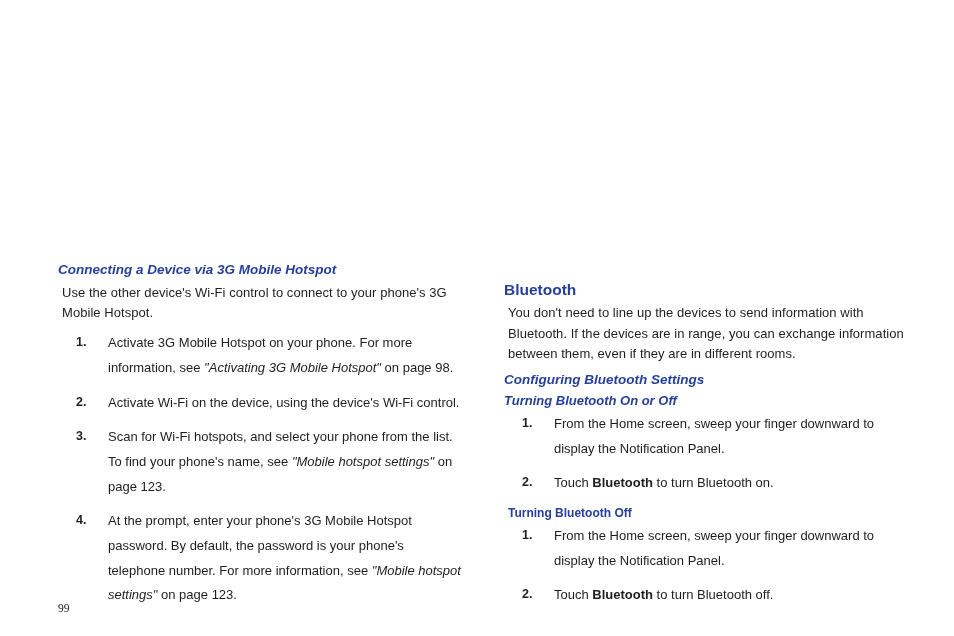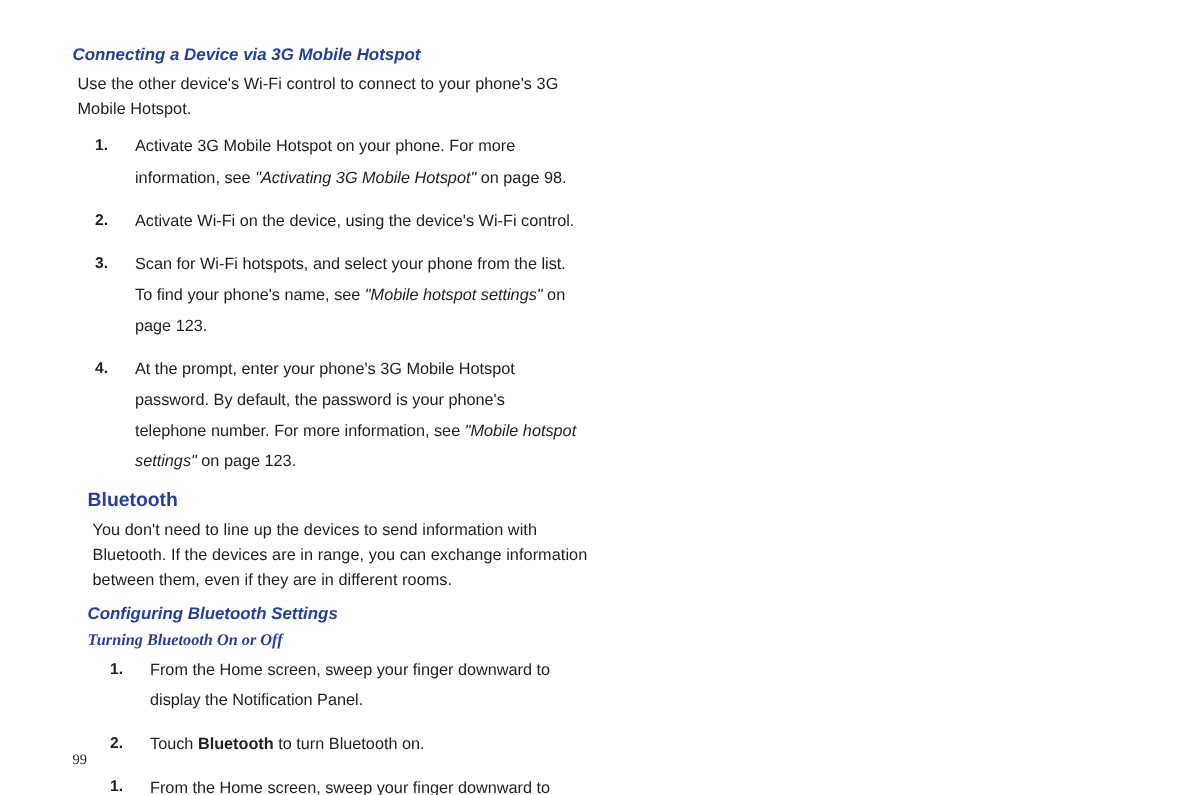--- a/index.html
+++ b/index.html
@@ -9,23 +9,24 @@
     height: 636px;
     background: #fff;
     font-family: Arial, Helvetica, sans-serif;
     color: #1e1e1e;
   }
   .page {
     box-sizing: border-box;
     width: 954px;
     height: 636px;
     display: flex;
-    flex-direction: column;
+    flex-direction: row;
     padding: 36px 28px 18px 58px;
     position: relative;
+    align-items: flex-end;
   }
   .col {
     width: 50%;
     box-sizing: border-box;
     padding-right: 28px;
   }
   .col.right { padding-left: 12px; padding-right: 10px; }
   .h1 {
     color: #253f9b;
     font-weight: 700;
@@ -38,21 +39,20 @@
     font-weight: 700;
     font-size: 13.5px;
     margin: 0 0 6px 0;
   }
   .h3 {
     color: #253f9b;
     font-style: italic;
     font-weight: 700;
     font-size: 13px;
     margin: 6px 0 2px 0;
-    font-family: Liberation Serif, serif;
   }
   .h4 {
     color: #253f9b;
     font-weight: 700;
     font-size: 12px;
     margin: 4px 0 4px 4px;
   }
   .body {
     font-size: 13px;
     line-height: 1.55;
@@ -125,20 +125,21 @@
 
     <ol class="steps">
       <li>
         <span>From the Home screen, sweep your finger downward to display the Notification Panel.</span>
       </li>
       <li>
         <span>Touch </span><span class="b">Bluetooth</span><span> to turn Bluetooth on.</span>
       </li>
     </ol>
 
+    <div class="h4">Turning Bluetooth Off</div>
     <ol class="steps">
       <li>
         <span>From the Home screen, sweep your finger downward to display the Notification Panel.</span>
       </li>
       <li>
         <span>Touch </span><span class="b">Bluetooth</span><span> to turn Bluetooth off.</span>
       </li>
     </ol>
   </div>
 

